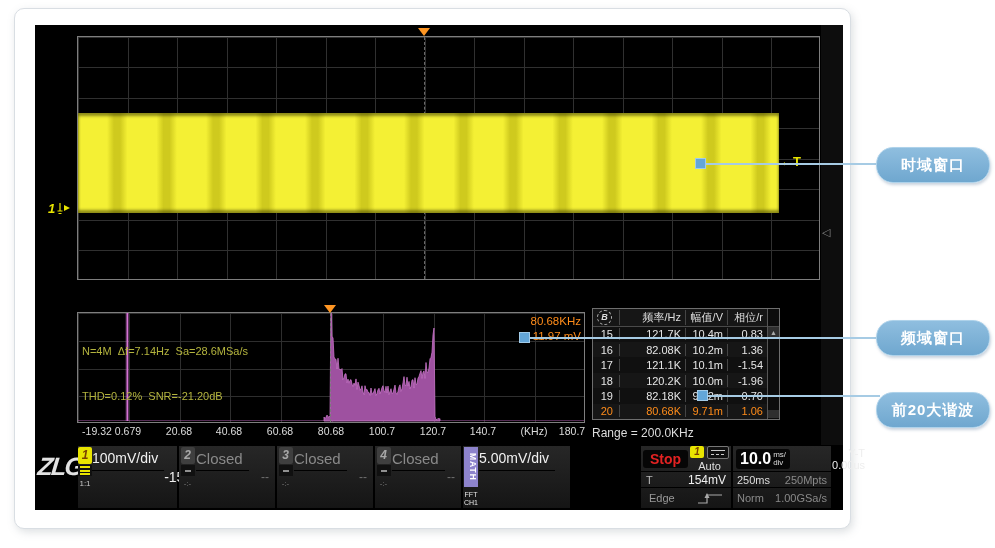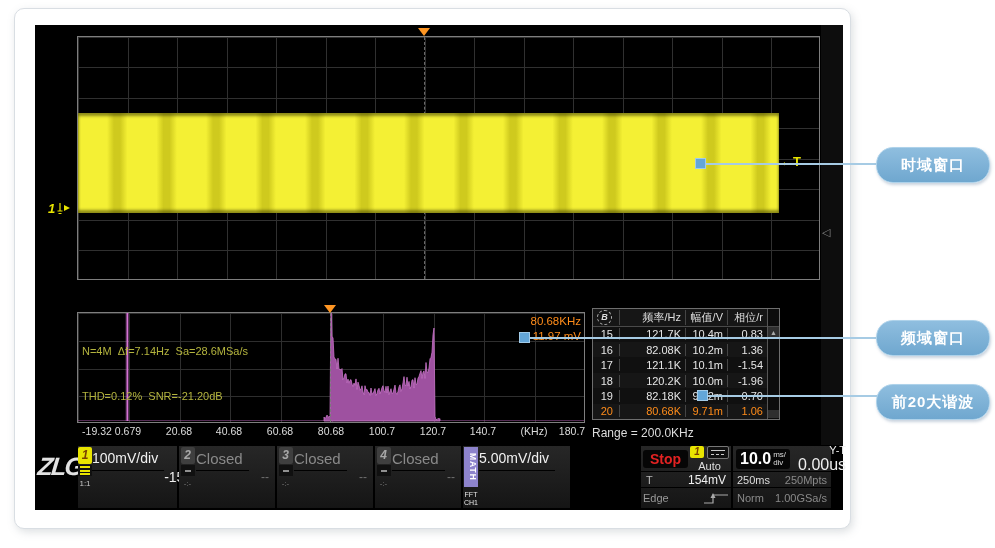--- a/index.html
+++ b/index.html
@@ -295,52 +295,52 @@
               <i class="dash"></i>
             </span>
         </span>
         <span style="color:#ddd;font-size:11px;">Auto</span>
       </span>
     </div>
     <div class="trow" style="height:16px;border-top:1px solid #000;padding:0 5px;">
       <span style="color:#b8b8b8;font-size:11px;">T</span>
       <span style="color:#f0f0f0;font-size:12px;">154mV</span>
     </div>
-    <div class="trow" style="flex:1;border-top:1px solid #000;padding:0 2px;">
+    <div class="trow" style="flex:1;border-top:1px solid #000;padding:0 8px;">
       <span style="color:#999;font-size:11px;">Edge</span>
       <svg width="26" height="13" viewBox="0 0 26 13">
         <path d="M1,11 H10 V3 H25" stroke="#aaa" stroke-width="1.2" fill="none"></path>
         <polygon points="10,1 7.5,6 12.5,6" fill="#aaa"></polygon>
       </svg>
     </div>
   </div>
 
   <div class="abs sbox" style="left:733px;width:98px;flex-direction:column;">
-    <div class="trow" style="height:25px;padding:1px 3px;">
+    <div class="trow" style="height:25px;padding:1px 3px;gap:34px;">
       <span class="tb-main">
         <span class="tb-big">10.0</span>
         <span class="tb-unit"><span>ms/</span><br><span>div</span></span>
       </span>
       <span style="display:flex;flex-direction:column;align-items:flex-end;">
         <span style="color:#eee;font-size:11px;">Y-T</span>
-        <span style="color:#eee;font-size:16px;padding-left:8px;">0.00us</span>
+        <span style="color:#eee;font-size:11px;padding-left:8px;">0.00us</span>
       </span>
     </div>
     <div class="trow" style="height:16px;border-top:1px solid #000;padding:0 4px;">
       <span style="color:#ddd;font-size:11px;">250ms</span>
       <span style="color:#8a8a8a;font-size:11px;">250Mpts</span>
     </div>
     <div class="trow" style="flex:1;border-top:1px solid #000;padding:0 4px;">
       <span style="color:#8a8a8a;font-size:11px;">Norm</span>
       <span style="color:#8a8a8a;font-size:11px;">1.00GSa/s</span>
     </div>
   </div>
 
   <div class="abs c-line" style="left:700px;top:163px;width:180px;"></div>
   <div class="abs c-line" style="left:527px;top:337px;width:353px;"></div>
   <div class="abs c-line" style="left:703px;top:395px;width:177px;"></div>
   <div class="abs c-sq" style="left:695px;top:158px;"></div>
   <div class="abs c-sq" style="left:519px;top:332px;"></div>
   <div class="abs c-sq" style="left:697px;top:390px;"></div>
   <div class="abs c-label" style="left:876px;top:147px;">时域窗口</div>
   <div class="abs c-label" style="left:876px;top:320px;">频域窗口</div>
-  <div class="abs c-label" style="left:876px;top:384px;text-align:right;">前20大谐波</div>
+  <div class="abs c-label" style="left:876px;top:392px;text-align:right;">前20大谐波</div>
 </div>
 
 </body></html>

